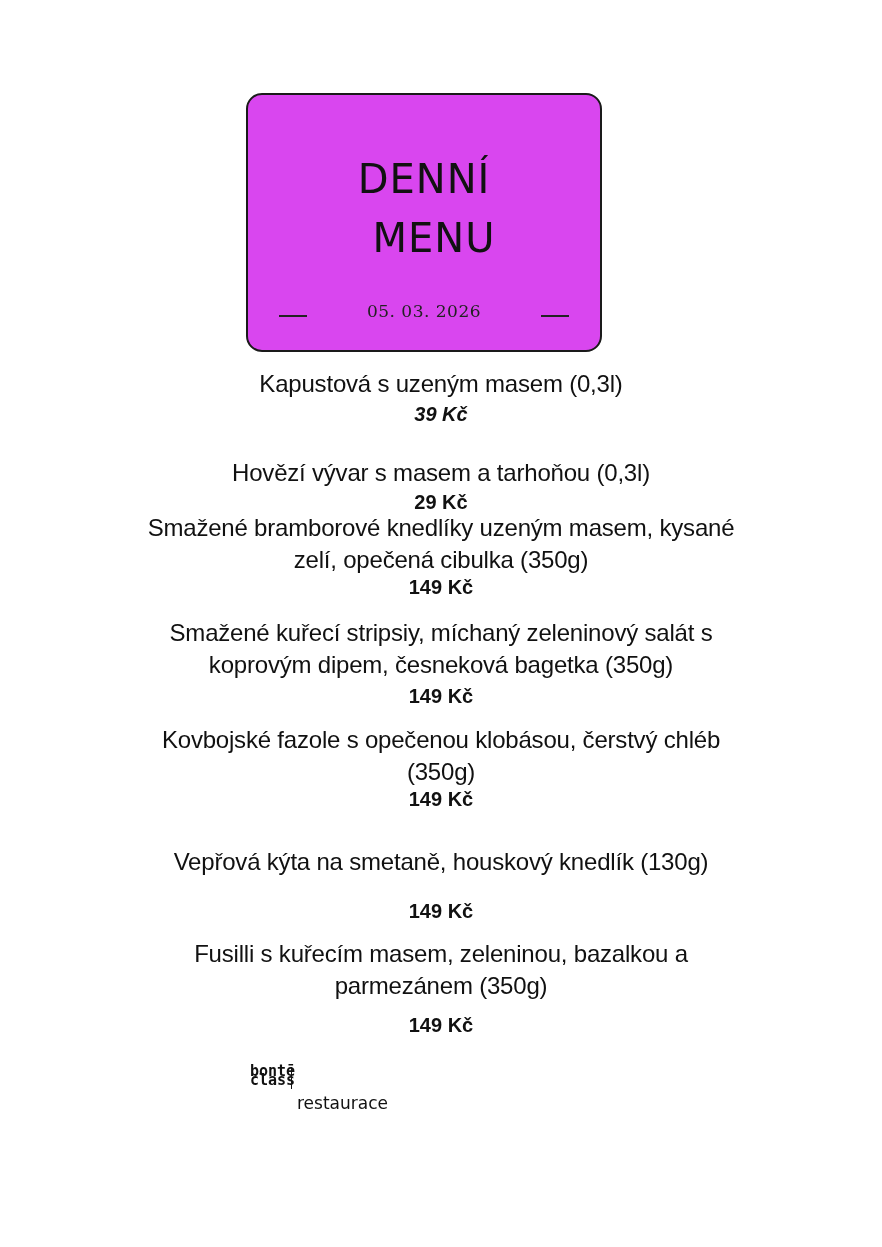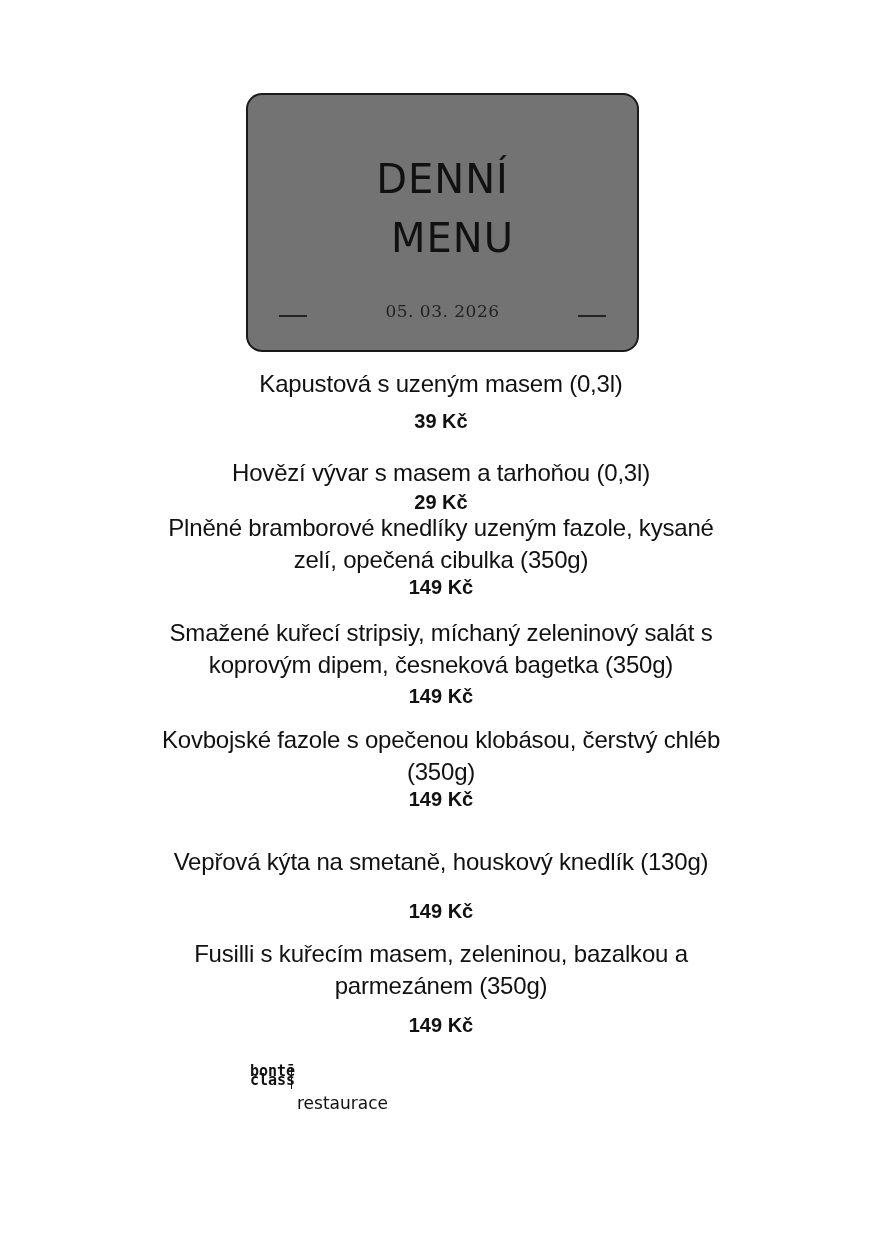--- a/index.html
+++ b/index.html
@@ -1,19 +1,19 @@
 <!DOCTYPE html>
 <html><head>
   <meta charset="utf-8">
   <style>
     html, body { margin: 0; padding: 0; background: #ffffff; }
     body { width: 882px; height: 1247px; position: relative; overflow: hidden; font-family: "DejaVu Sans", sans-serif; color: #111; }
     .header-box {
-      position: absolute; left: 246px; top: 93px; width: 393px; height: 259px;
-      border: 2px solid #1a1a1a; border-radius: 16px; box-sizing: border-box; background: #737373;
+      position: absolute; left: 246px; top: 93px; width: 356px; height: 259px;
+      border: 2px solid #1a1a1a; border-radius: 16px; box-sizing: border-box; background: #d946ef;
     }
     .title { position: absolute; left: 0; right: 0; text-align: center; font-family: "DejaVu Sans", sans-serif; font-weight: 400; font-size: 40px; letter-spacing: 1px; color: #111; line-height: 1; }
     .title.l1 { top: 64px; }
     .title.l2 { top: 123px; margin-left: 20px; }
     .date { position: absolute; left: 0; right: 0; top: 206px; text-align: center; font-family: "DejaVu Serif", serif; font-size: 17px; color: #222; letter-spacing: 0.5px; }
     .dash { position: absolute; top: 220px; width: 28px; height: 2px; background: #222; }
     .dash.left { left: 31px; }
     .dash.right { right: 31px; }
     .item { position: absolute; left: 80px; width: 722px; text-align: center; }
     .item .name { font-family: "Liberation Sans", sans-serif; font-size: 24px; line-height: 32px; color: #111; letter-spacing: -0.2px; }
@@ -30,30 +30,30 @@
 <div class="header-box">
   <div class="title l1">DENNÍ</div>
   <div class="title l2">MENU</div>
   <div class="dash left"></div>
   <div class="date">05. 03. 2026</div>
   <div class="dash right"></div>
 </div>
 
 <div class="item" style="top:368px;">
   <div class="name">Kapustová s uzeným masem (0,3l)</div>
-  <div class="price" style="margin-top:10px;">39 Kč</div>
+  <div class="price" style="margin-top:3px;font-style:italic;">39 Kč</div>
 </div>
 
 <div class="item" style="top:457px;">
   <div class="name">Hovězí vývar s masem a tarhoňou (0,3l)</div>
   <div class="price" style="margin-top:2px;">29 Kč</div>
 </div>
 
 <div class="item" style="top:512px;">
-  <div class="name">Plněné bramborové knedlíky uzeným fazole, kysané</div>
+  <div class="name">Smažené bramborové knedlíky uzeným masem, kysané</div>
   <div class="name">zelí, opečená cibulka (350g)</div>
   <div class="price">149 Kč</div>
 </div>
 
 <div class="item" style="top:617px;">
   <div class="name">Smažené kuřecí stripsiy, míchaný zeleninový salát s</div>
   <div class="name">koprovým dipem, česneková bagetka (350g)</div>
   <div class="price" style="margin-top:4px;">149 Kč</div>
 </div>
 

